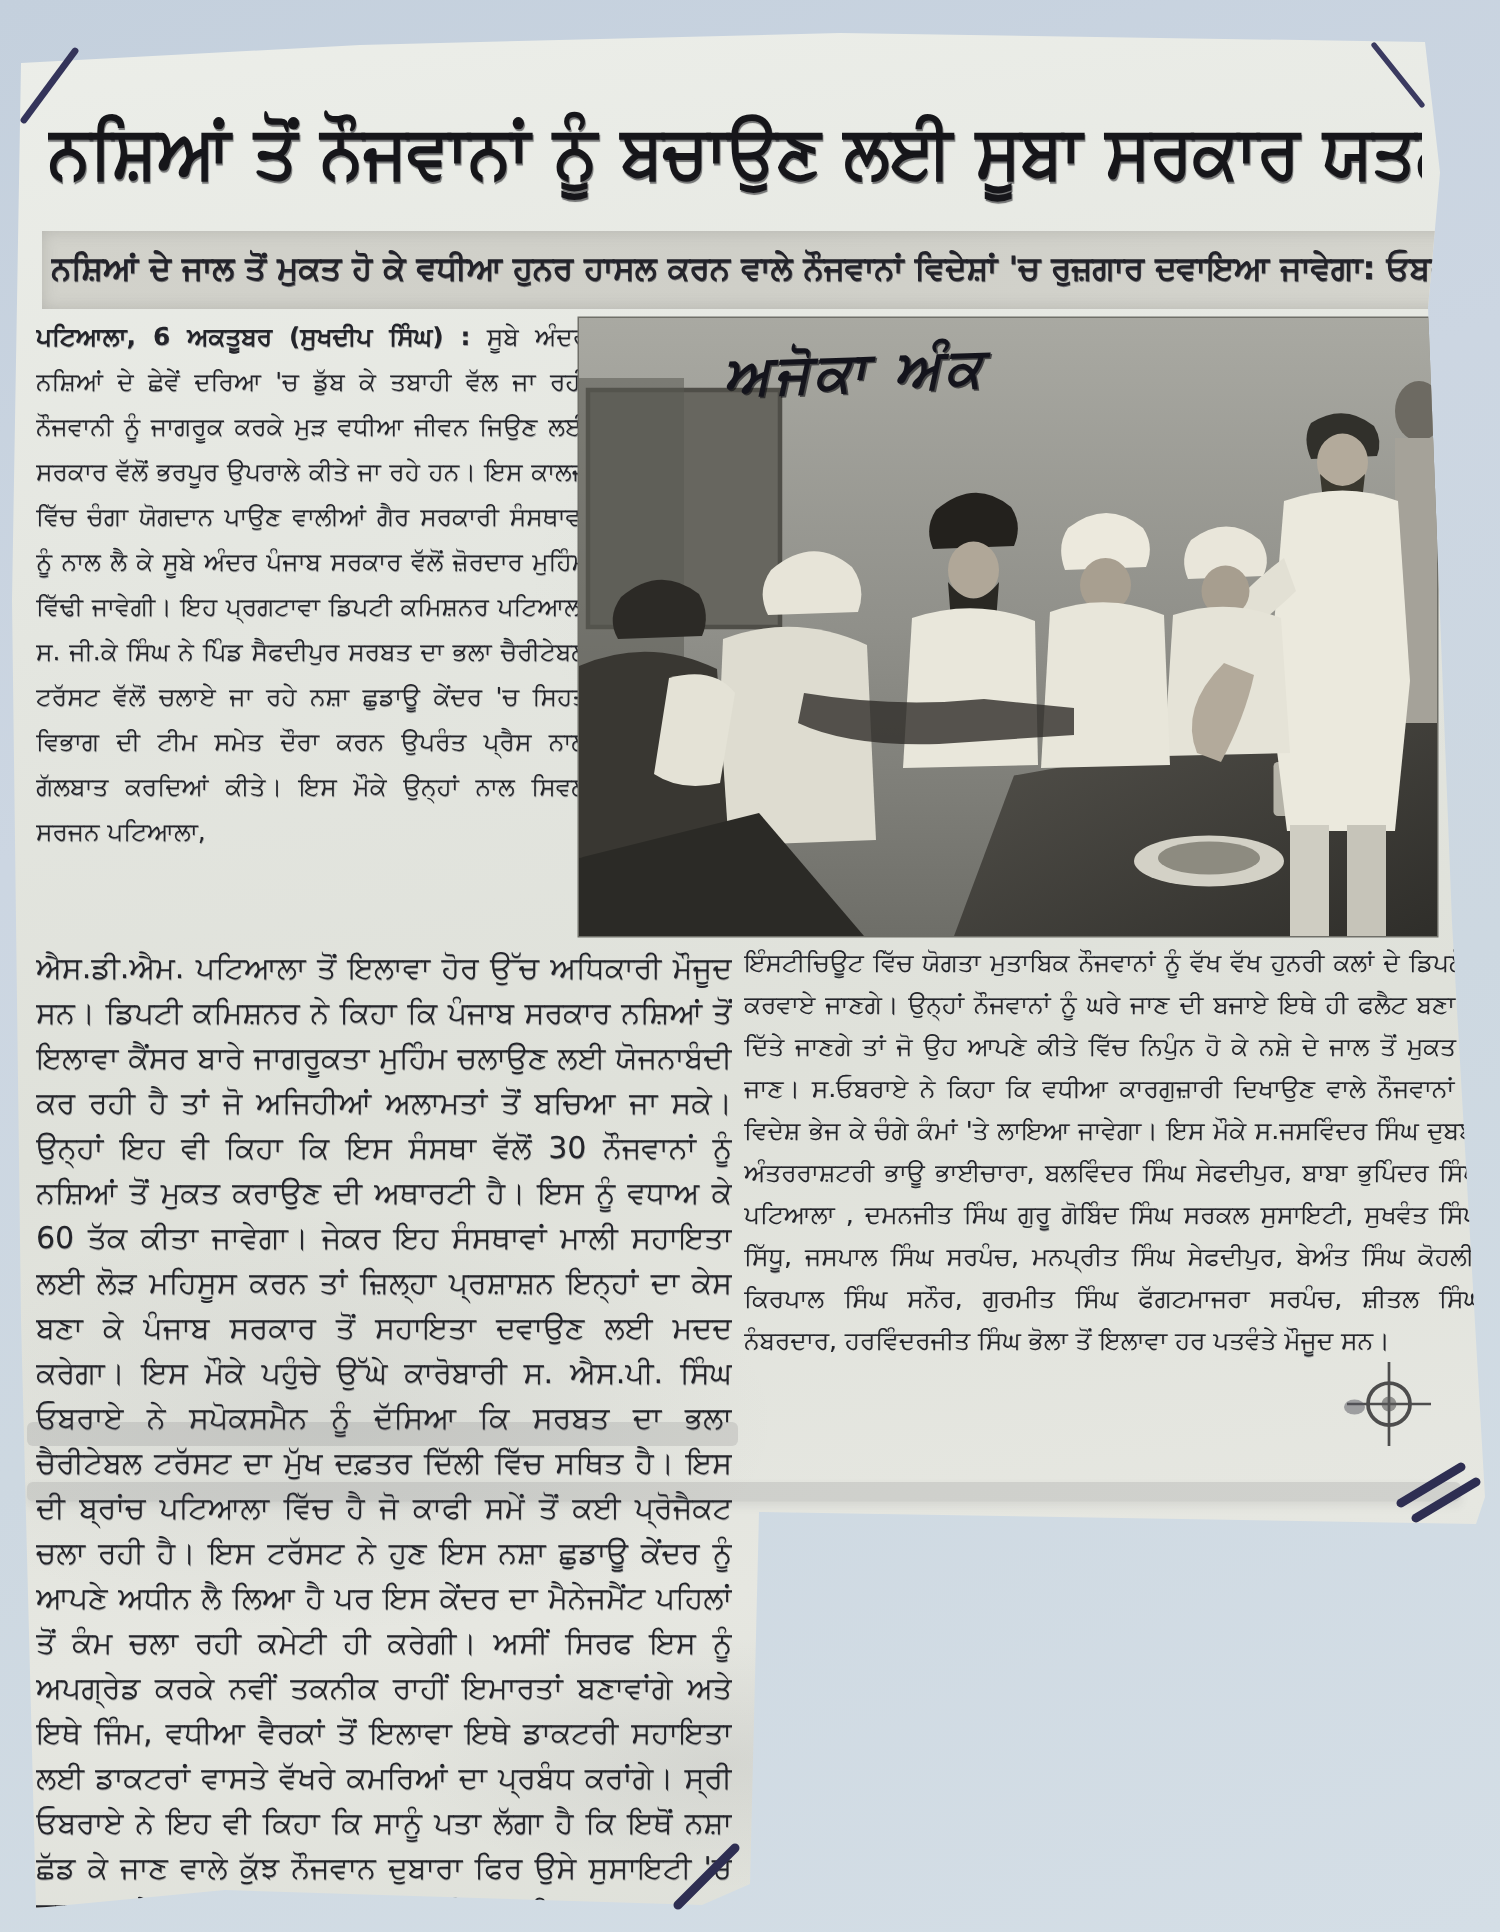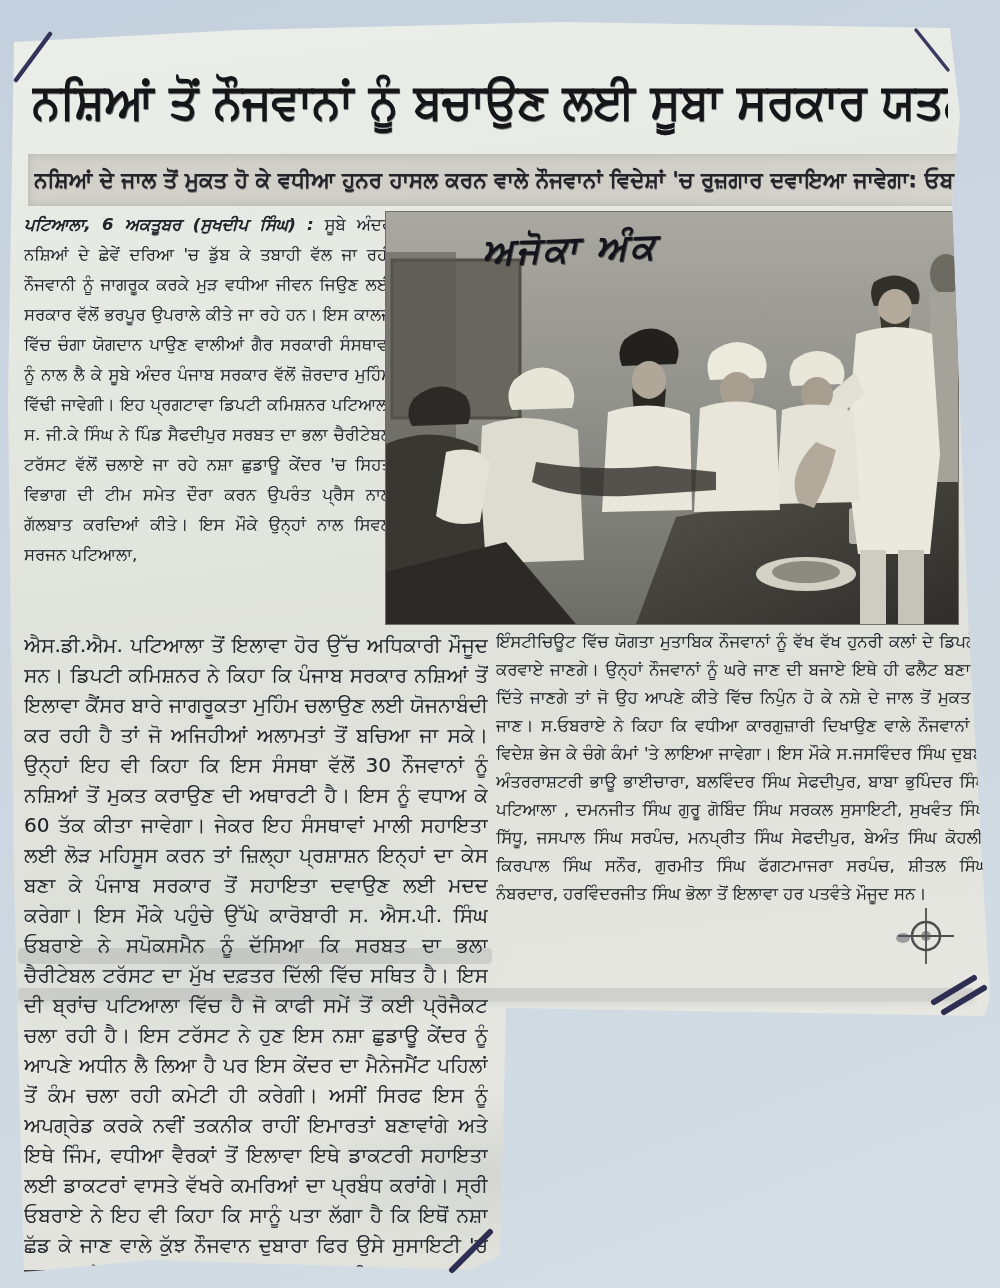--- a/index.html
+++ b/index.html
@@ -50,21 +50,21 @@
     font-size:16.5px;line-height:30px;
   }
   .col1-lower{
     position:absolute;left:16px;top:616px;width:464px;height:642px;
     font-size:20px;line-height:30px;
   }
   .col2{
     position:absolute;left:488px;top:614px;width:492px;height:392px;
     font-size:16.5px;line-height:28px;
   }
-  .dateline{font-weight:700;font-style:italic;}
+  .dateline{font-weight:700;}
   .photo{
     position:absolute;left:378px;top:198px;width:572px;height:412px;
     background:#8f8f89;outline:1px solid #6f6f68;overflow:hidden;
   }
   .handwritten{
     position:absolute;left:96px;top:16px;
     font-size:36px;font-weight:700;font-style:italic;color:#14141c;
     letter-spacing:3px;transform:rotate(-2deg);
     text-shadow:1px 1px 0 rgba(10,10,15,0.6);
     white-space:nowrap;

